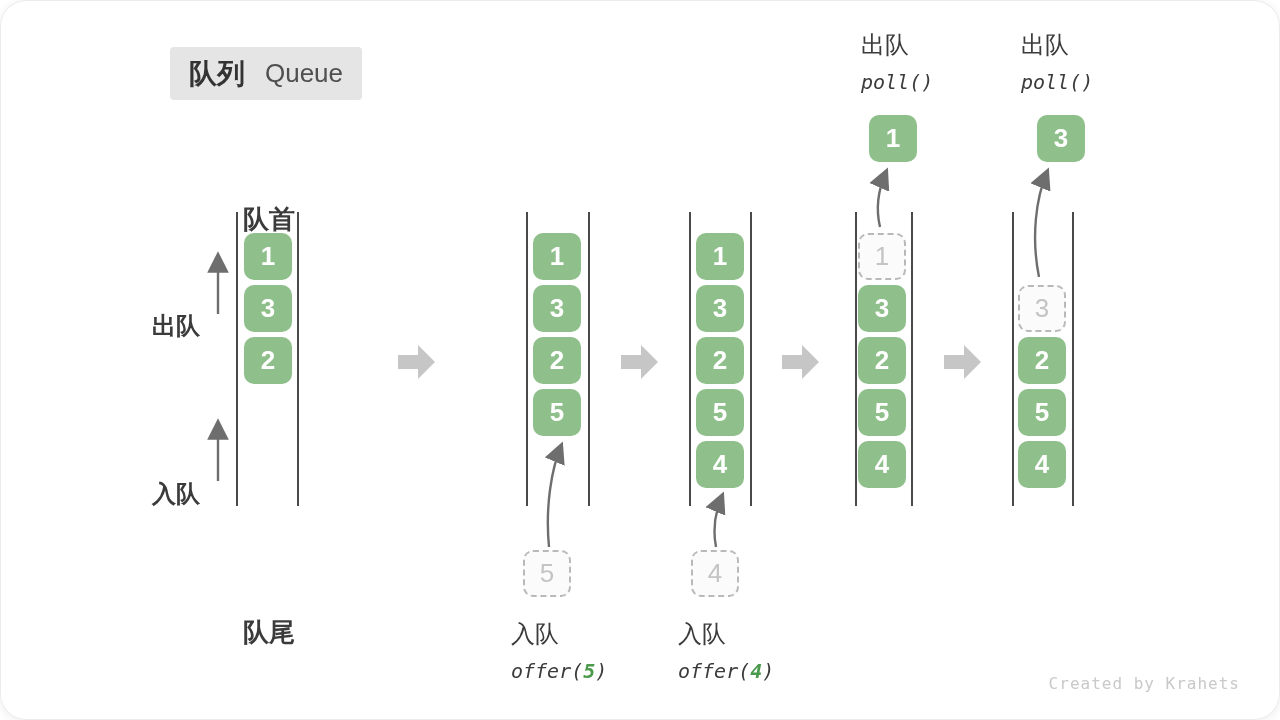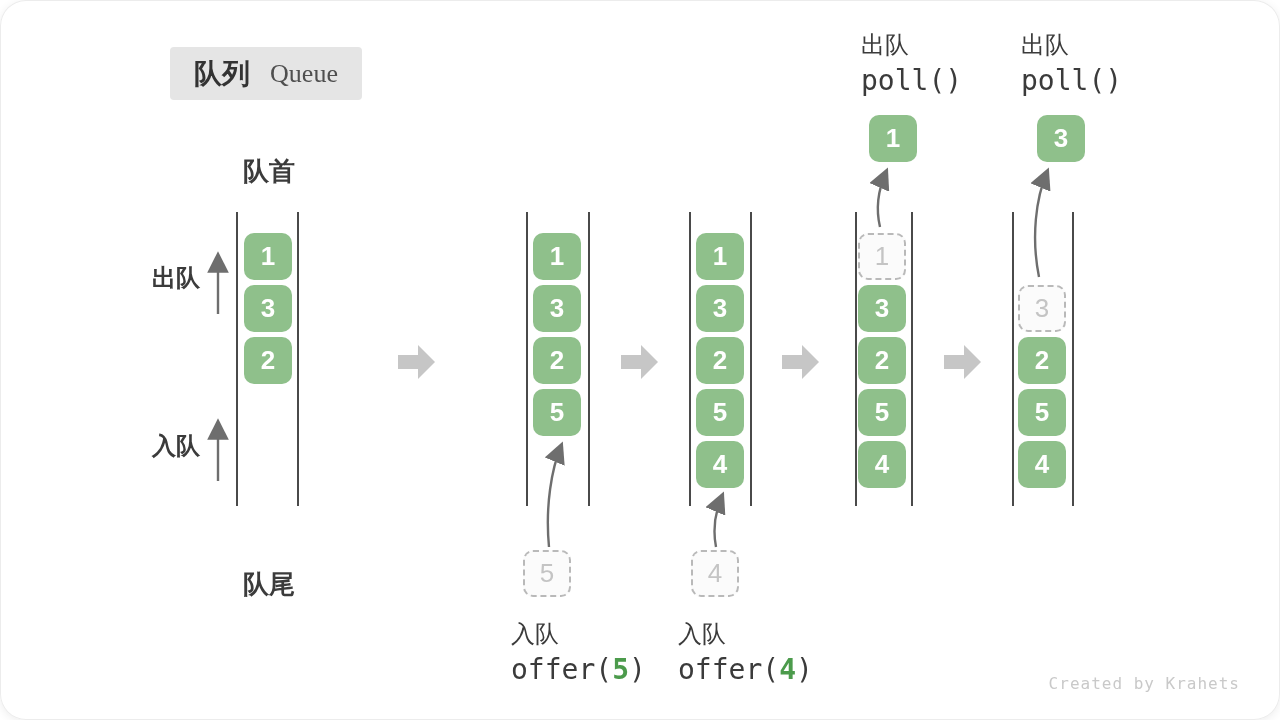--- a/index.html
+++ b/index.html
@@ -13,27 +13,27 @@
     --text-dark:#3B3B3B;
     --font-ui:"Liberation Sans","DejaVu Sans",sans-serif;
     --font-mono:"DejaVu Sans Mono","Liberation Mono",monospace;
   }
   *{margin:0;padding:0;box-sizing:border-box;}
   html,body{background:#fff;}
   .canvas{position:relative;width:1280px;height:720px;background:#fff;overflow:hidden;font-family:var(--font-ui);}
   .frame{position:absolute;inset:0;border-radius:26px;box-shadow:0 0 0 1px #ececec inset,0 2px 10px rgba(0,0,0,.07);pointer-events:none;}
   .title-box{position:absolute;left:170px;top:47px;width:192px;height:53px;background:#E5E5E5;border-radius:4px;display:flex;align-items:center;justify-content:center;gap:20px;}
   .title-zh{font-size:28px;font-weight:700;color:#333;}
-  .title-en{font-family:Liberation Serif, serif;font-size:26px;color:#4F4F4F;}
-  .lbl{position:absolute;color:var(--text-dark);white-space:nowrap;}
+  .title-en{font-family:Liberation Sans, sans-serif;font-size:26px;color:#4F4F4F;}
+  .lbl{position:absolute;color:var(--text-dark);white-space:nowrap;margin-top:48px;}
   .lbl.b26{font-size:26px;font-weight:700;}
   .lbl.b24{font-size:24px;font-weight:700;}
   .op-block{position:absolute;color:var(--text-dark);white-space:nowrap;}
   .op-zh{font-size:24px;color:var(--text-dark);}
-  .op-code{font-family:var(--font-mono);font-size:28px;color:var(--text-dark);margin-top:3px;}
+  .op-code{font-family:var(--font-mono);font-size:20px;color:var(--text-dark);margin-top:9px;font-style:italic;}
   .op-code .arg{color:var(--code-green);font-weight:700;}
   .wall{position:absolute;top:212px;width:2px;height:294px;background:var(--line-dark);}
   .cell{position:absolute;width:48px;height:47px;border-radius:10px;background:var(--cell-green);
         color:#fff;font-family:var(--font-ui);font-weight:700;font-size:26px;
         display:flex;align-items:center;justify-content:center;}
   .cell.ghost{background:#FBFBFB;border:2px dashed var(--ghost-border);color:var(--ghost-text);font-weight:400;}
   .arrows-svg,.block-arrow{position:absolute;pointer-events:none;}
   .watermark{position:absolute;right:40px;top:674px;font-family:var(--font-mono);font-size:16px;color:#C9C9C9;letter-spacing:1px;}
 </style>
 </head>

